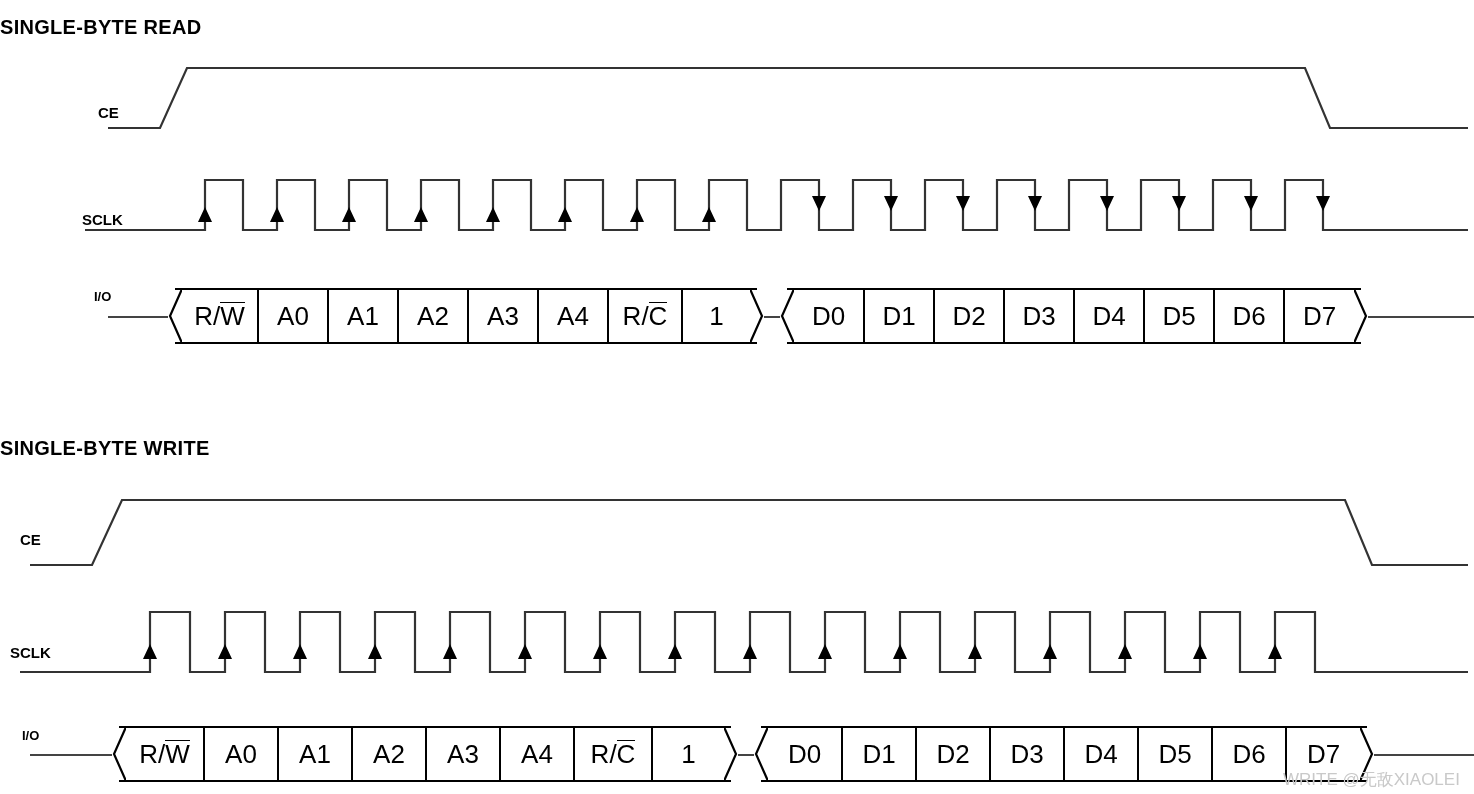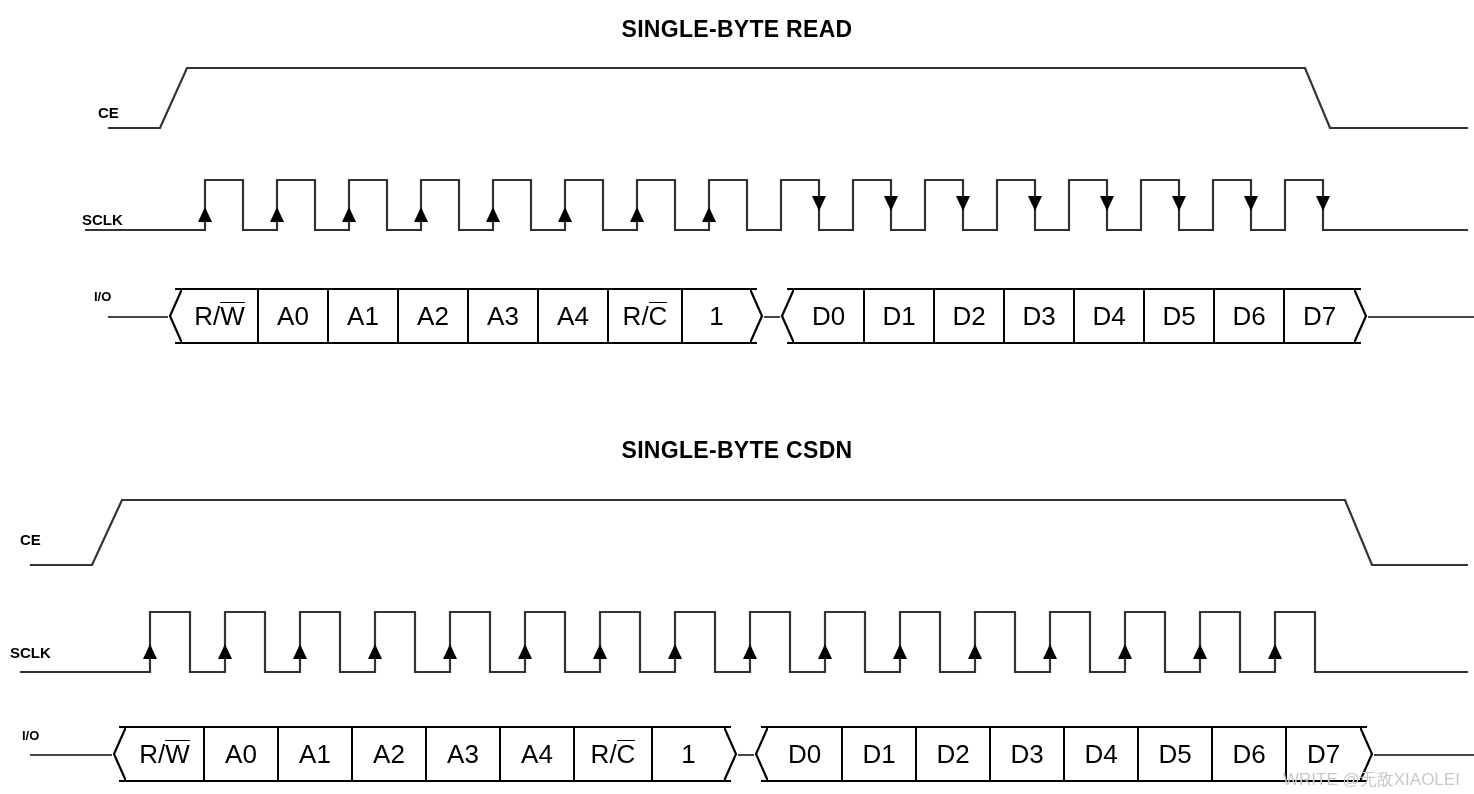--- a/index.html
+++ b/index.html
@@ -11,23 +11,23 @@
   #page {
     position: relative;
     width: 1474px;
     height: 794px;
     background: #ffffff;
     overflow: hidden;
   }
   .diagram-title {
     position: absolute;
     width: 100%;
-    text-align: center;
+    text-align: left;
     font-weight: bold;
-    font-size: 23px;
+    font-size: 20px;
     letter-spacing: 0.3px;
     color: #000000;
   }
   #title-read  { top: 16px; }
   #title-write { top: 437px; }
 
   .sig-label {
     position: absolute;
     font-weight: bold;
     color: #000000;
@@ -101,21 +101,21 @@
 <body>
 
 <div id="page">
 
   <div class="diagram-title" id="title-read">SINGLE-BYTE READ</div>
 
   <div class="sig-label" style="left:98px; top:104px; font-size:15px;">CE</div>
   <div class="sig-label" style="left:82px; top:211px; font-size:15px;">SCLK</div>
   <div class="sig-label" style="left:94px; top:289px; font-size:13px;">I/O</div>
 
-  <div class="diagram-title" id="title-write">SINGLE-BYTE CSDN</div>
+  <div class="diagram-title" id="title-write">SINGLE-BYTE WRITE</div>
 
   <div class="sig-label" style="left:20px; top:531px; font-size:15px;">CE</div>
   <div class="sig-label" style="left:10px; top:644px; font-size:15px;">SCLK</div>
   <div class="sig-label" style="left:22px; top:728px; font-size:13px;">I/O</div>
 
   <svg class="wave-svg" id="waveforms" viewBox="0 0 1474 794">
       <polyline points="108,128 160,128 187,68 1305,68 1330,128 1468,128" fill="none" stroke="#333333" stroke-width="2.2" stroke-linejoin="miter"></polyline>
       <polyline points="85,230 205,230 205,180 243,180 243,230 277,230 277,180 315,180 315,230 349,230 349,180 387,180 387,230 421,230 421,180 459,180 459,230 493,230 493,180 531,180 531,230 565,230 565,180 603,180 603,230 637,230 637,180 675,180 675,230 709,230 709,180 747,180 747,230 781,230 781,180 819,180 819,230 853,230 853,180 891,180 891,230 925,230 925,180 963,180 963,230 997,230 997,180 1035,180 1035,230 1069,230 1069,180 1107,180 1107,230 1141,230 1141,180 1179,180 1179,230 1213,230 1213,180 1251,180 1251,230 1285,230 1285,180 1323,180 1323,230 1468,230" fill="none" stroke="#333333" stroke-width="2.2" stroke-linejoin="miter"></polyline>
       <polygon points="198,222 212,222 205,207" fill="#000"></polygon>
       <polygon points="270,222 284,222 277,207" fill="#000"></polygon>

